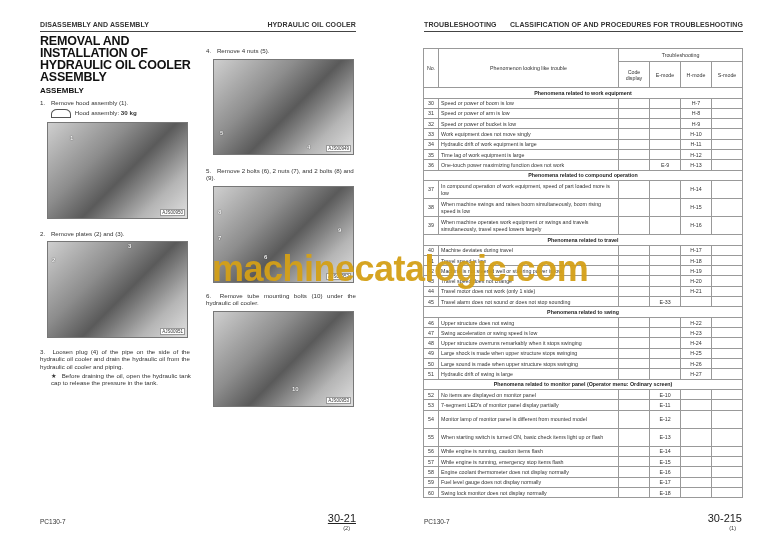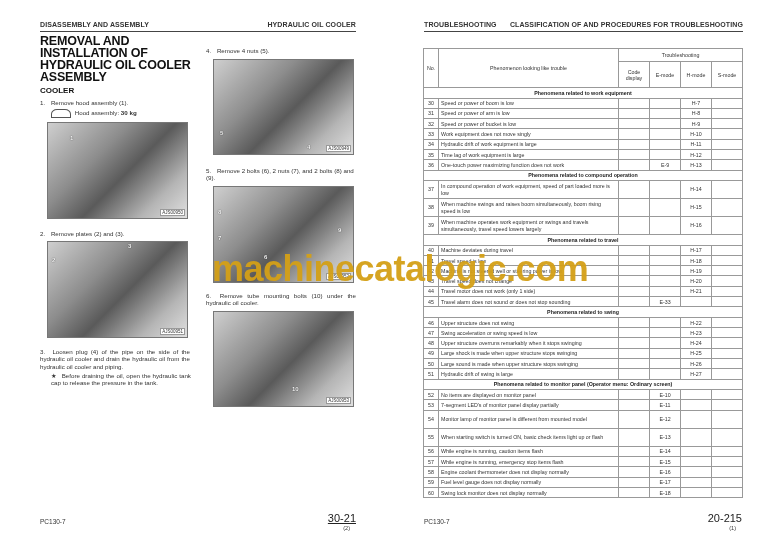--- a/index.html
+++ b/index.html
@@ -29,21 +29,21 @@
 </style>
 </head>
 <body>
 
 <div>
   <div class="abs runhead" style="left:40px;top:21px;">DISASSEMBLY AND ASSEMBLY</div>
   <div class="abs runhead" style="right:412px;top:21px;">HYDRAULIC OIL COOLER</div>
   <div class="abs rule" style="left:40px;top:31px;width:316px;"></div>
 
   <div class="abs title" style="left:40px;top:35px;width:155px;">REMOVAL AND INSTALLATION OF HYDRAULIC OIL COOLER ASSEMBLY</div>
-  <div class="abs sub" style="left:40px;top:86px;">COOLER</div>
+  <div class="abs sub" style="left:40px;top:86px;">ASSEMBLY</div>
 
   <div class="abs txt" style="left:40px;top:99px;width:150px;">
     <span>1.</span>
     <span style="margin-left:4px;">Remove hood assembly (1).</span>
   </div>
   <div class="abs txt" style="left:51px;top:109px;">
     <span class="hood-icon"></span>
     <span>Hood assembly:</span>
     <b>30 kg</b>
   </div>
@@ -395,17 +395,17 @@
           <td>Swing lock monitor does not display normally</td>
           <td class="c"></td>
           <td class="c">E-18</td>
           <td class="c"></td>
           <td class="c"></td>
         </tr>
       </tbody>
   </table>
 
   <div class="abs foot-model" style="left:424px;top:518px;">PC130-7</div>
-  <div class="abs foot-page" style="left:680px;top:512px;width:62px;">20-215</div>
+  <div class="abs foot-page" style="left:680px;top:512px;width:62px;">30-215</div>
   <div class="abs foot-rev" style="left:680px;top:525px;width:56px;">(1)</div>
 </div>
 
 <div class="watermark">machinecatalogic.com</div>
 
 </body></html>

